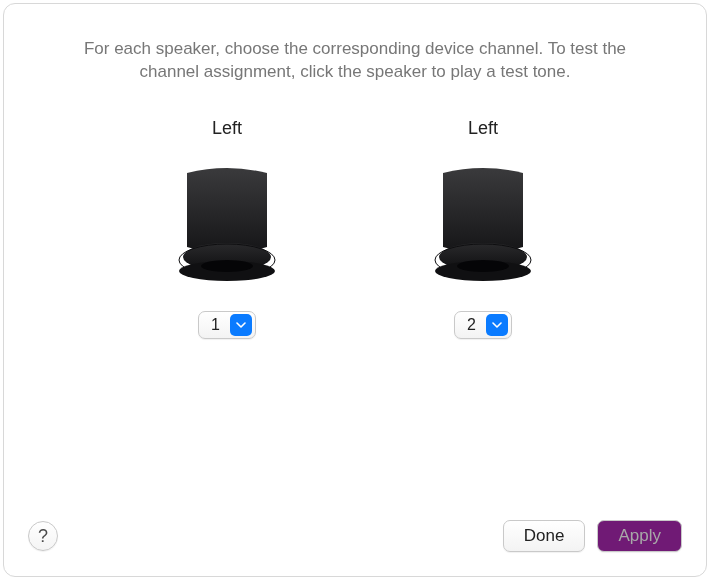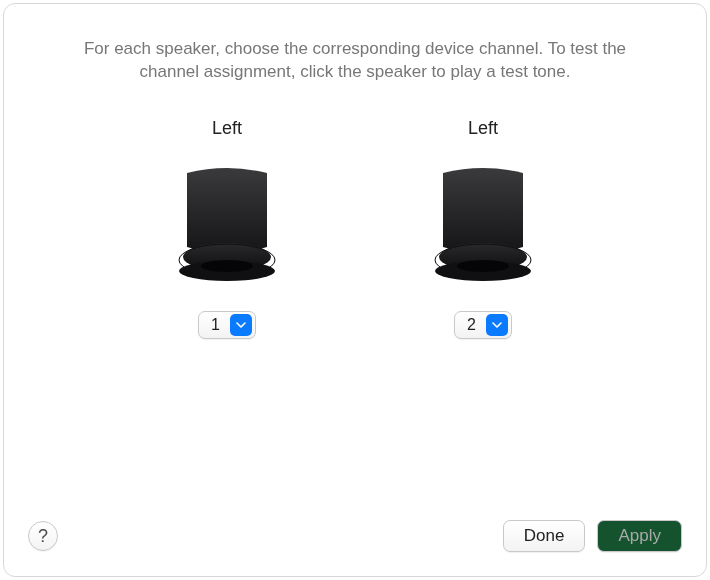--- a/index.html
+++ b/index.html
@@ -112,21 +112,21 @@
       background: linear-gradient(#ffffff,#f3f3f3);
       font-size: 17px;
       color: #222;
       margin-left: 12px;
       cursor: pointer;
       box-shadow: 0 1px 1px rgba(0,0,0,0.06);
       text-align: center;
     }
     .btn.disabled {
       color: #a8a8a8;
-      background: #14532d;
+      background: #701a75;
       cursor: default;
     }
   </style>
 </head>
 <body>
 
 <div class="window">
 
   <p class="instructions">For each speaker, choose the corresponding device channel. To test the channel assignment, click the speaker to play a test tone.</p>
 

